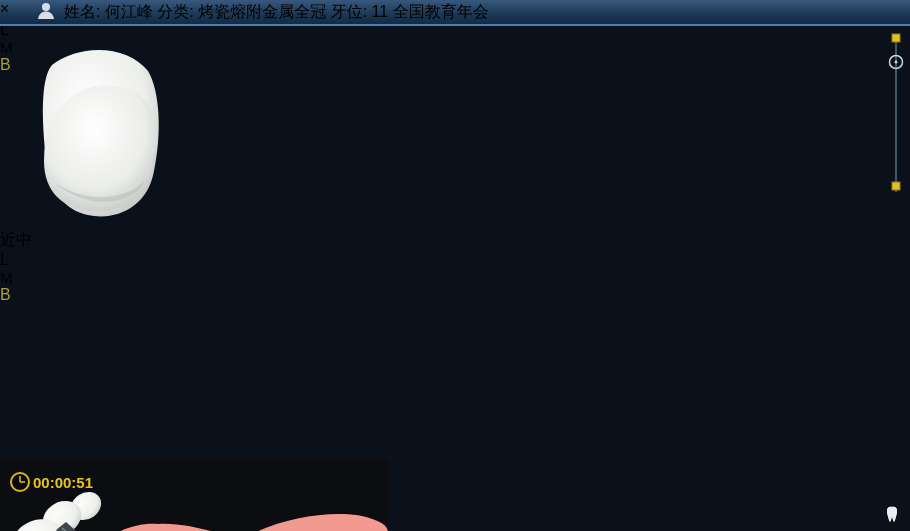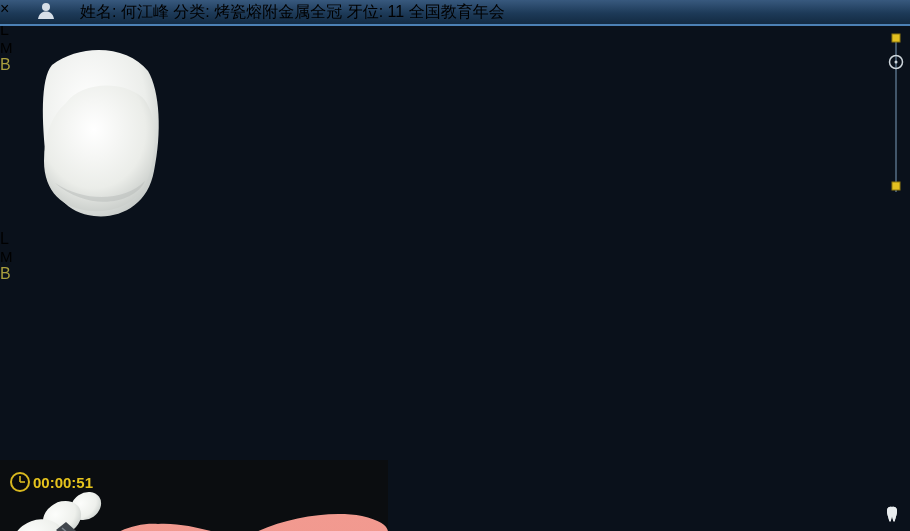--- a/index.html
+++ b/index.html
@@ -4,21 +4,21 @@
 <style>
   html,body{margin:0;padding:0;background:#000;}
   *{box-sizing:border-box;}
   .app{position:relative;width:910px;height:531px;background:#0a111b;font-family:"Liberation Sans",sans-serif;overflow:hidden;}
 
   
   .top-bar{position:absolute;left:0;top:0;width:910px;height:26px;
     background:linear-gradient(180deg,#3c6django,#16293f);
     background:linear-gradient(180deg,#38597e 0%,#1d3a58 55%,#132a42 100%);
     border-bottom:2px solid #4c80b4;}
-  .user-block{position:absolute;left:36px;top:1px;display:flex;align-items:center;gap:20px;}
+  .user-block{position:absolute;left:36px;top:1px;display:flex;align-items:center;gap:4px;}
   .avatar{width:24px;height:22px;background:linear-gradient(180deg,#7d8ea0,#552;border-radius:3px;}
   .avatar{width:24px;height:22px;background:linear-gradient(180deg,#7d8ea0,#4e6076);border-radius:3px;display:flex;align-items:flex-end;justify-content:center;overflow:hidden;}
   .user-lines{display:flex;flex-direction:column;line-height:7.5px;}
   .user-lines span{font-size:6.5px;color:#cfe0ad;color:#d8e4c9;text-shadow:0 1px 1px #000;}
   .app-title{position:absolute;left:50%;top:4px;transform:translateX(-50%);
     font-size:14px;font-weight:bold;color:#eef5fc;letter-spacing:1.5px;text-shadow:0 1px 2px #000;}
   .win-btns{position:absolute;right:10px;top:5px;display:flex;gap:6px;}
   .win-btn{width:15px;height:15px;border-radius:50%;background:radial-gradient(circle at 35% 30%,#3f6b99,#1d3a58);
     border:1px solid #6f97c0;color:#dfe9f2;font-size:9px;line-height:13px;text-align:center;cursor:pointer;}
   .grid-glyph{display:grid;grid-template-columns:4px 4px;grid-gap:1px;width:9px;margin:3px auto;}
@@ -91,20 +91,24 @@
       <circle cx="8" cy="32" r="6.5" fill="none" stroke="#cdd5db" stroke-width="1.5"></circle>
       <circle cx="8" cy="32" r="1.5" fill="#cdd5db"></circle>
       <rect x="4" y="152" width="8" height="8" fill="#e3c020" stroke="#8f7a10"></rect>
     </svg>
     <svg width="16" height="18" viewBox="0 0 16 18" style="position:absolute;right:10px;bottom:8px;">
       <path d="M3,6 C3,2 6,1 8,2 C10,1 13,2 13,6 C13,9 12,11 11,15 C10.5,17 9.5,17 9,15 L8,11 L7,15 C6.5,17 5.5,17 5,15 C4,11 3,9 3,6 Z" fill="#e9edef"></path>
     </svg>
   </div>
 
   <div class="panel" style="left:20px;top:262px;width:212px;height:230px;">
+    <div class="panel-hd">
+      <span class="dot"></span>
+      <span>近中</span>
+    </div>
     <svg width="210" height="215" viewBox="0 0 210 215" style="position:absolute;left:0;top:13px;">
       <defs>
         <radialGradient id="tg2" cx="45%" cy="35%" r="78%">
           <stop offset="0%" stop-color="#ffffff"></stop>
             <stop offset="60%" stop-color="#ebede9"></stop>
             <stop offset="100%" stop-color="#b8bdba"></stop>
         </radialGradient>
       </defs>
       <path d="M66,90 C80,70 120,66 142,84 C156,98 158,130 150,158 C144,186 120,200 92,198 C62,196 44,178 44,148 C44,122 52,102 66,90 Z" fill="url(#tg2)"></path>
       <path d="M55,170 C85,190 125,188 145,168 C135,190 90,200 55,170 Z" fill="#b5bab8" opacity="0.5"></path>

